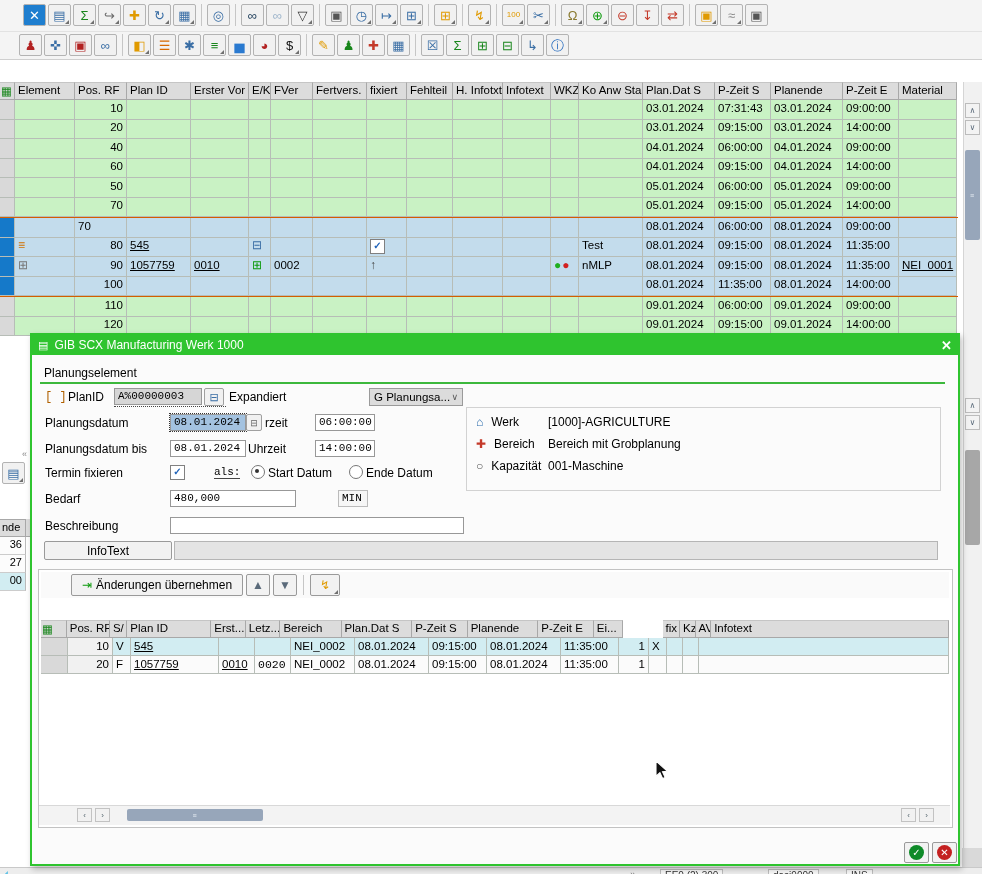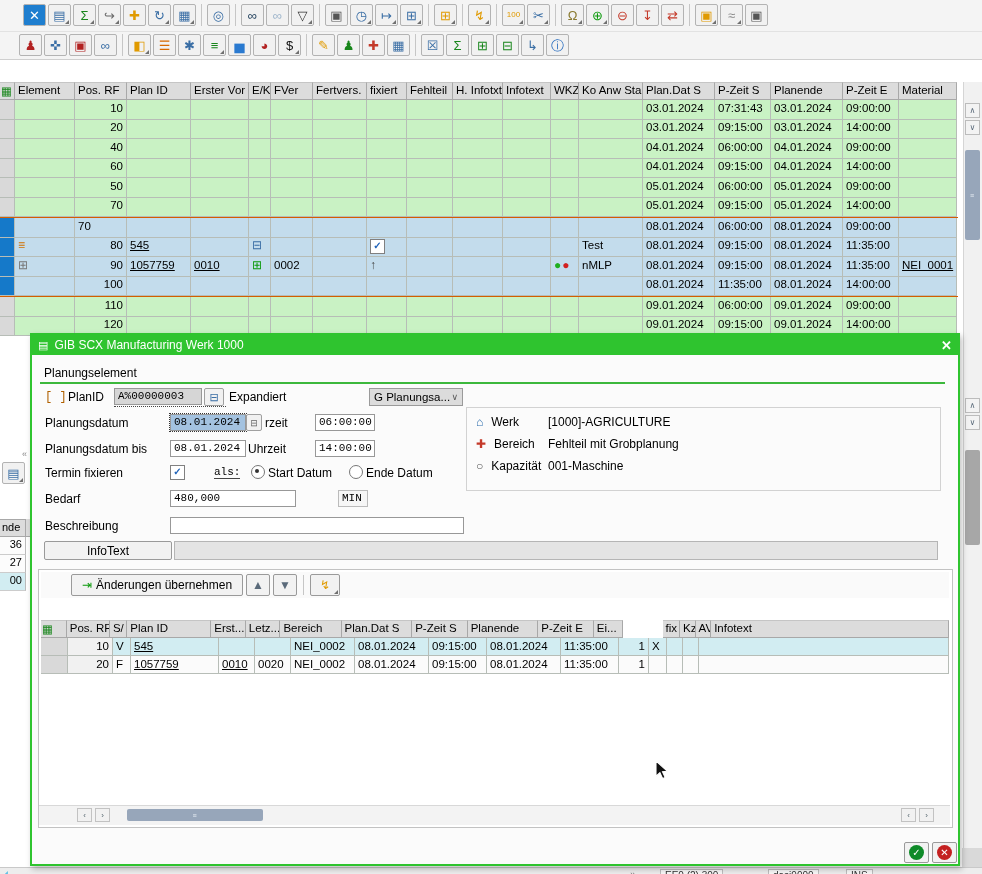--- a/index.html
+++ b/index.html
@@ -628,21 +628,21 @@
     <div class="dl" style="left:13px;top:184px;">Beschreibung</div>
     <div class="din" style="left:138px;top:182px;width:294px;"></div>
 
     <div class="btn" style="position:absolute;left:12px;top:206px;width:128px;height:19px;">InfoText</div>
     <div style="position:absolute;left:142px;top:206px;width:764px;height:19px;background:#e4e4e4;border:1px solid #b5b5b5;box-sizing:border-box;"></div>
 
     <div class="panel" style="left:434px;top:72px;width:473px;height:82px;"></div>
     <div class="dl" style="left:444px;top:80px;"><span class="pico" style="color:#2f6fae;">⌂</span><span>Werk</span></div>
     <div class="dl" style="left:516px;top:80px;">[1000]-AGRICULTURE</div>
     <div class="dl" style="left:444px;top:102px;"><span class="pico" style="color:#c43a2a;">✚</span><span>Bereich</span></div>
-    <div class="dl" style="left:516px;top:102px;">Fehlteil mit Grobplanung</div>
+    <div class="dl" style="left:516px;top:102px;">Bereich mit Grobplanung</div>
     <div class="dl" style="left:444px;top:124px;"><span class="pico" style="color:#555;">○</span><span>Kapazität</span></div>
     <div class="dl" style="left:516px;top:124px;">001-Maschine</div>
 
     <div id="collbox">
       <div id="colltb">
         <div class="btn" style="width:172px;height:22px;margin-left:30px;gap:4px;">
           <span style="color:#0c9a0c;">⇥</span>
           <span>Änderungen übernehmen</span>
         </div>
         <div class="btn" style="width:24px;height:22px;color:#5a6a7a;">▲</div>
@@ -689,21 +689,21 @@
             <div class="cell" style="width: 16px;"></div>
             <div class="cell" style="width: 16px;"></div>
             <div class="cell" style="width: 250px;"></div>
           </div>
           <div class="trow white">
             <div class="cell corner" style="width: 27px;"></div>
             <div class="cell light" style="width: 45px; text-align: right;">20</div>
             <div class="cell" style="width: 18px;">F</div>
             <div class="cell" style="width: 88px;"><span class="clink">1057759</span></div>
             <div class="cell" style="width: 36px;"><span class="clink">0010</span></div>
-            <div class="cell" style="width: 36px;">0020</div>
+            <div class="cell" style="width: 36px; font-family: Liberation Mono, monospace;">0020</div>
             <div class="cell" style="width: 64px;">NEI_0002</div>
             <div class="cell" style="width: 74px;">08.01.2024</div>
             <div class="cell" style="width: 58px;">09:15:00</div>
             <div class="cell" style="width: 74px;">08.01.2024</div>
             <div class="cell" style="width: 58px;">11:35:00</div>
             <div class="cell" style="width: 30px; text-align: right;">1</div>
             <div class="cell" style="width: 18px;"></div>
             <div class="cell" style="width: 16px;"></div>
             <div class="cell" style="width: 16px;"></div>
             <div class="cell" style="width: 250px;"></div>

